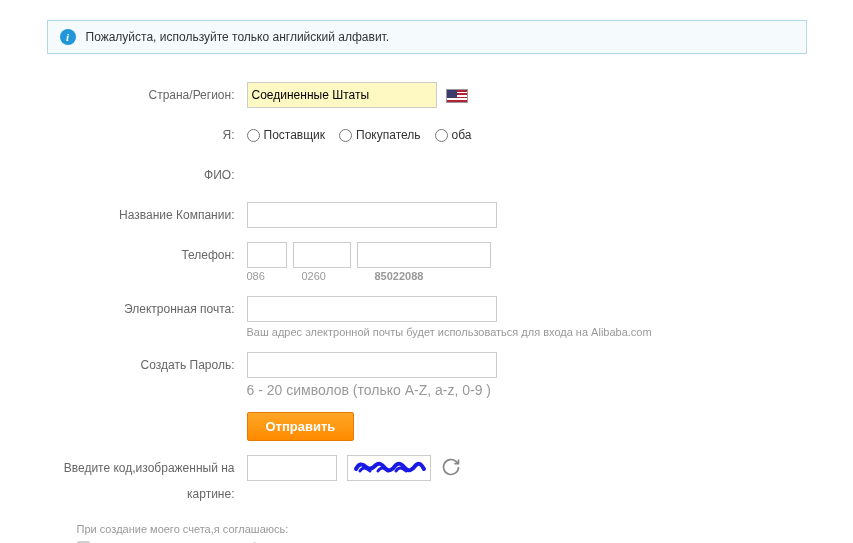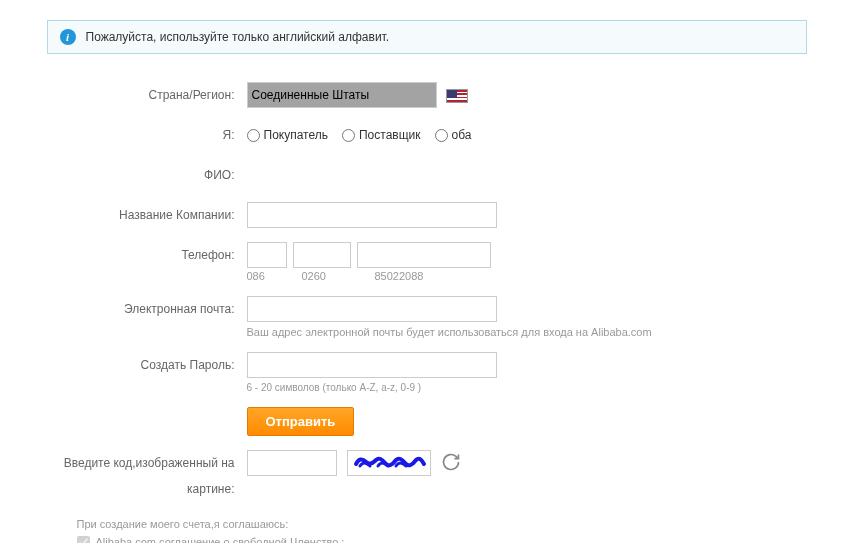--- a/index.html
+++ b/index.html
@@ -54,21 +54,21 @@
       line-height: 26px;
       font-weight: normal;
     }
     .form-control { flex: 1; }
     .select-country {
       width: 190px;
       height: 26px;
       border: 1px solid #ccc;
       font-size: 12px;
       padding: 0 4px;
-      background: #a3a3a3;
+      background: #fef9c3;
     }
     .flag-usa {
       display: inline-block;
       width: 22px;
       height: 14px;
       margin-left: 6px;
       vertical-align: middle;
       background: linear-gradient(
         to bottom,
         #b22234 0%, #b22234 14%,
@@ -104,25 +104,25 @@
     .name-first { width: 112px; }
     .name-last { width: 112px; margin-left: 4px; }
     .company-input { width: 250px; }
     .phone-group { display: flex; gap: 6px; }
     .phone-cc { width: 40px; }
     .phone-ac { width: 58px; }
     .phone-num { width: 134px; }
     .hint-row { display: flex; gap: 15px; margin-top: 2px; color: #999; font-size: 11px; }
     .hint-cc { width: 40px; }
     .hint-ac { width: 58px; }
-    .hint-num { width: 134px; }
+    .hint-num { width: 134px; font-weight: bold; }
     .email-input { width: 250px; }
     .email-hint { color: #999; font-size: 11px; margin-top: 4px; }
     .password-input { width: 250px; }
-    .password-hint { color: #999; font-size: 10px; margin-top: 4px; }
+    .password-hint { color: #999; font-size: 14px; margin-top: 4px; }
     .captcha-input { width: 90px; }
     .captcha-group { display: flex; align-items: center; gap: 10px; }
     .captcha-img {
       width: 84px;
       height: 26px;
       border: 1px solid #ccc;
       background: #fff;
       display: flex;
       align-items: center;
       justify-content: center;
@@ -183,25 +183,25 @@
       <span class="flag-usa"></span>
     </div>
   </div>
 
   <div class="form-row">
     <div class="form-label">Я:</div>
     <div class="form-control">
       <div class="radio-group">
         <label class="radio-item">
           <input type="radio" name="iam" style="">
-          <span>Покупатель</span>
+          <span>Поставщик</span>
         </label>
         <label class="radio-item">
           <input type="radio" name="iam" style="">
-          <span>Поставщик</span>
+          <span>Покупатель</span>
         </label>
         <label class="radio-item">
           <input type="radio" name="iam" style="">
           <span>оба</span>
         </label>
       </div>
     </div>
   </div>
 
   <div class="form-row">

